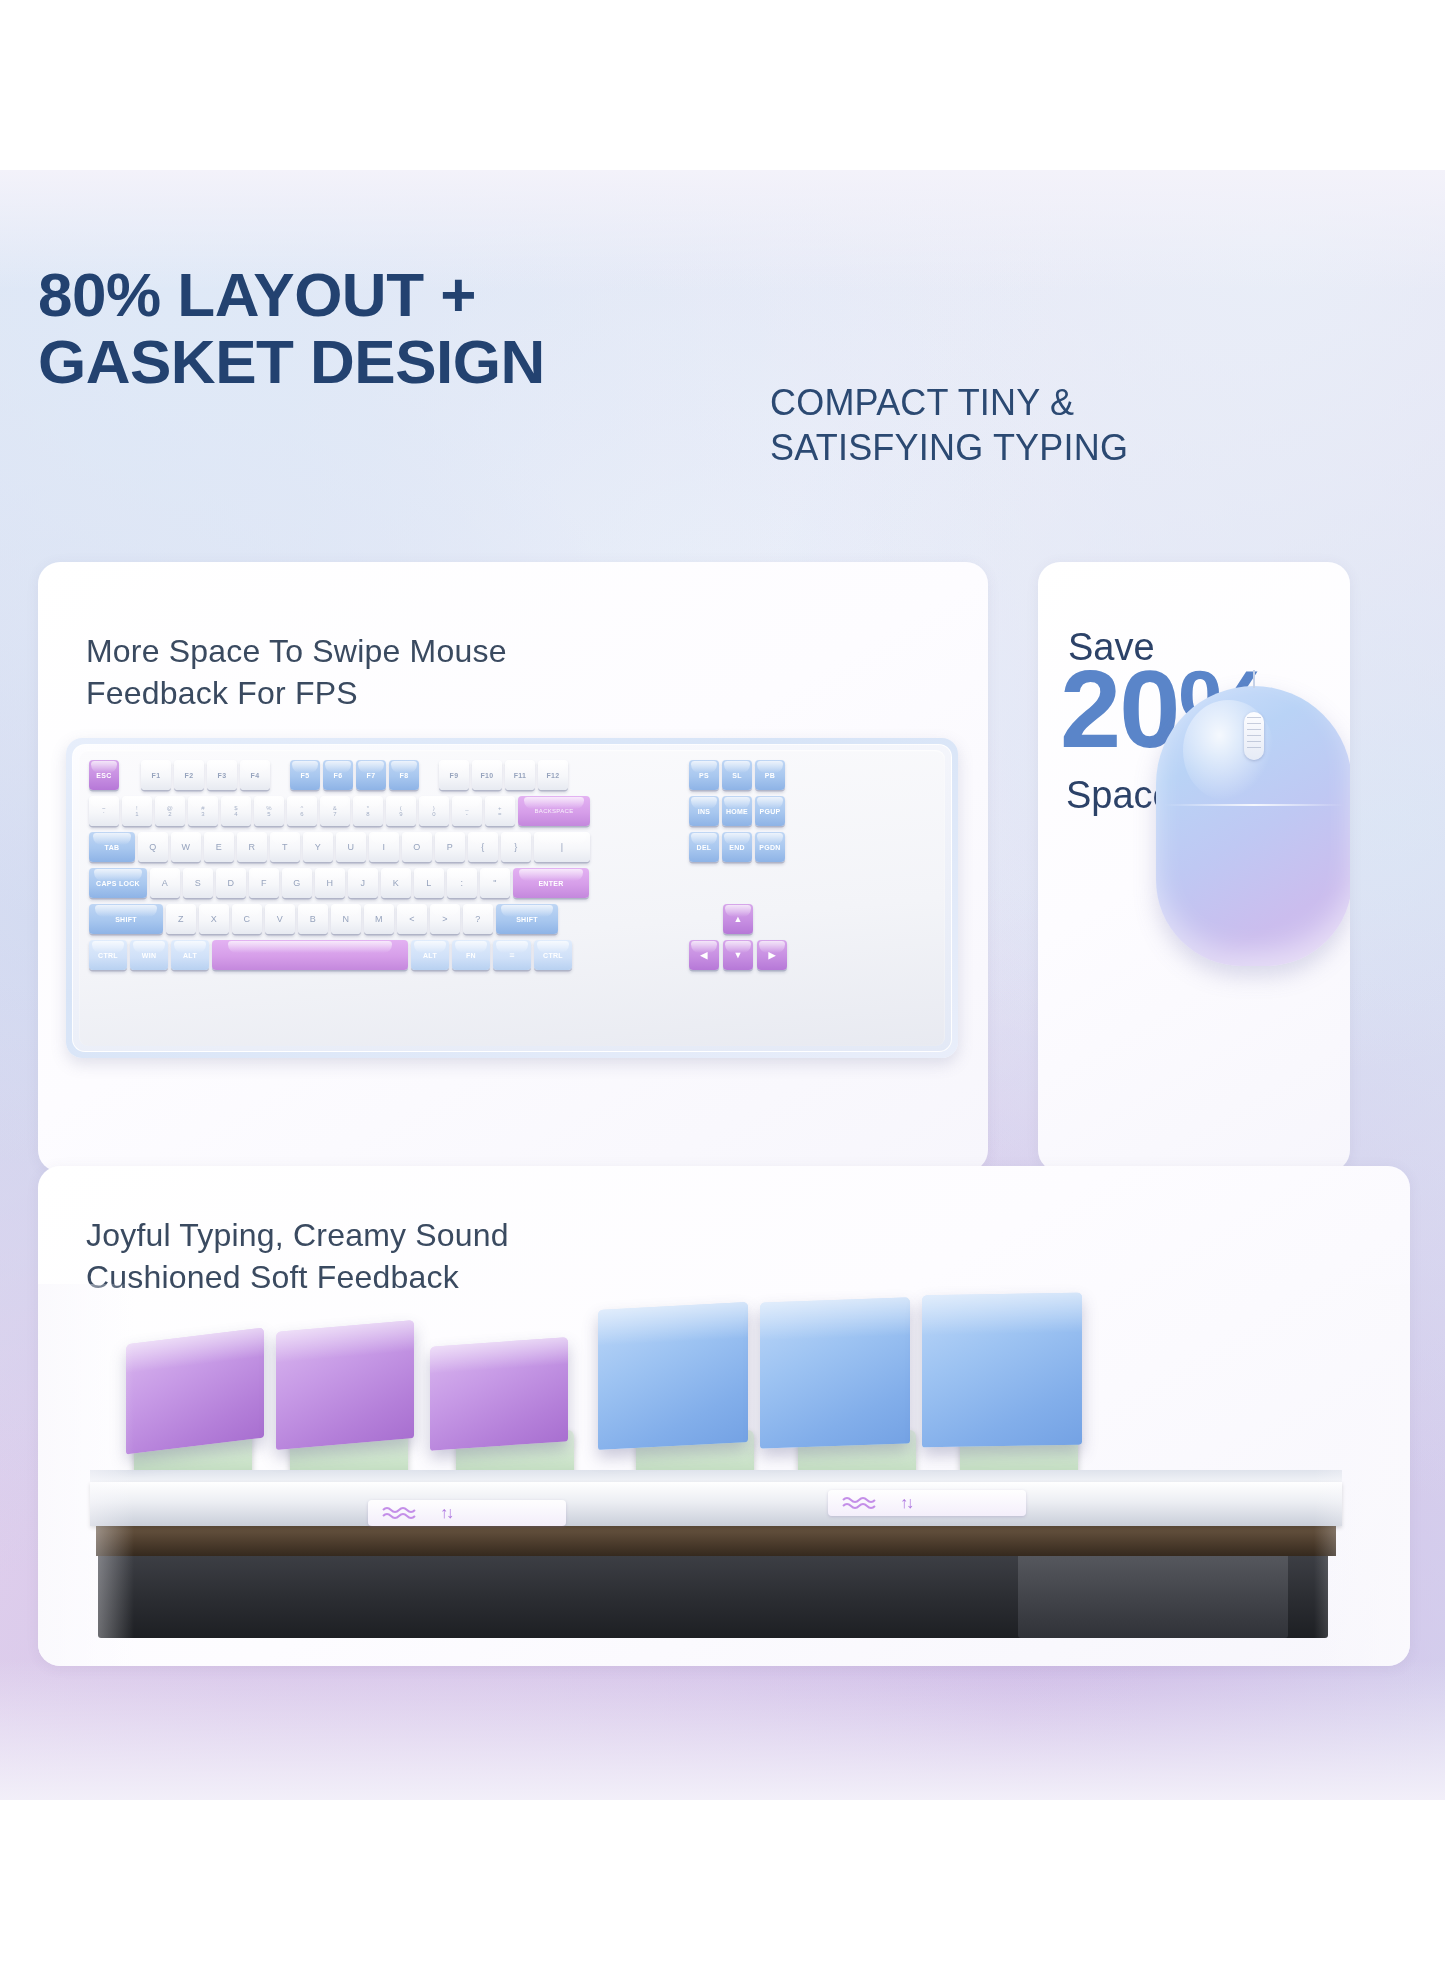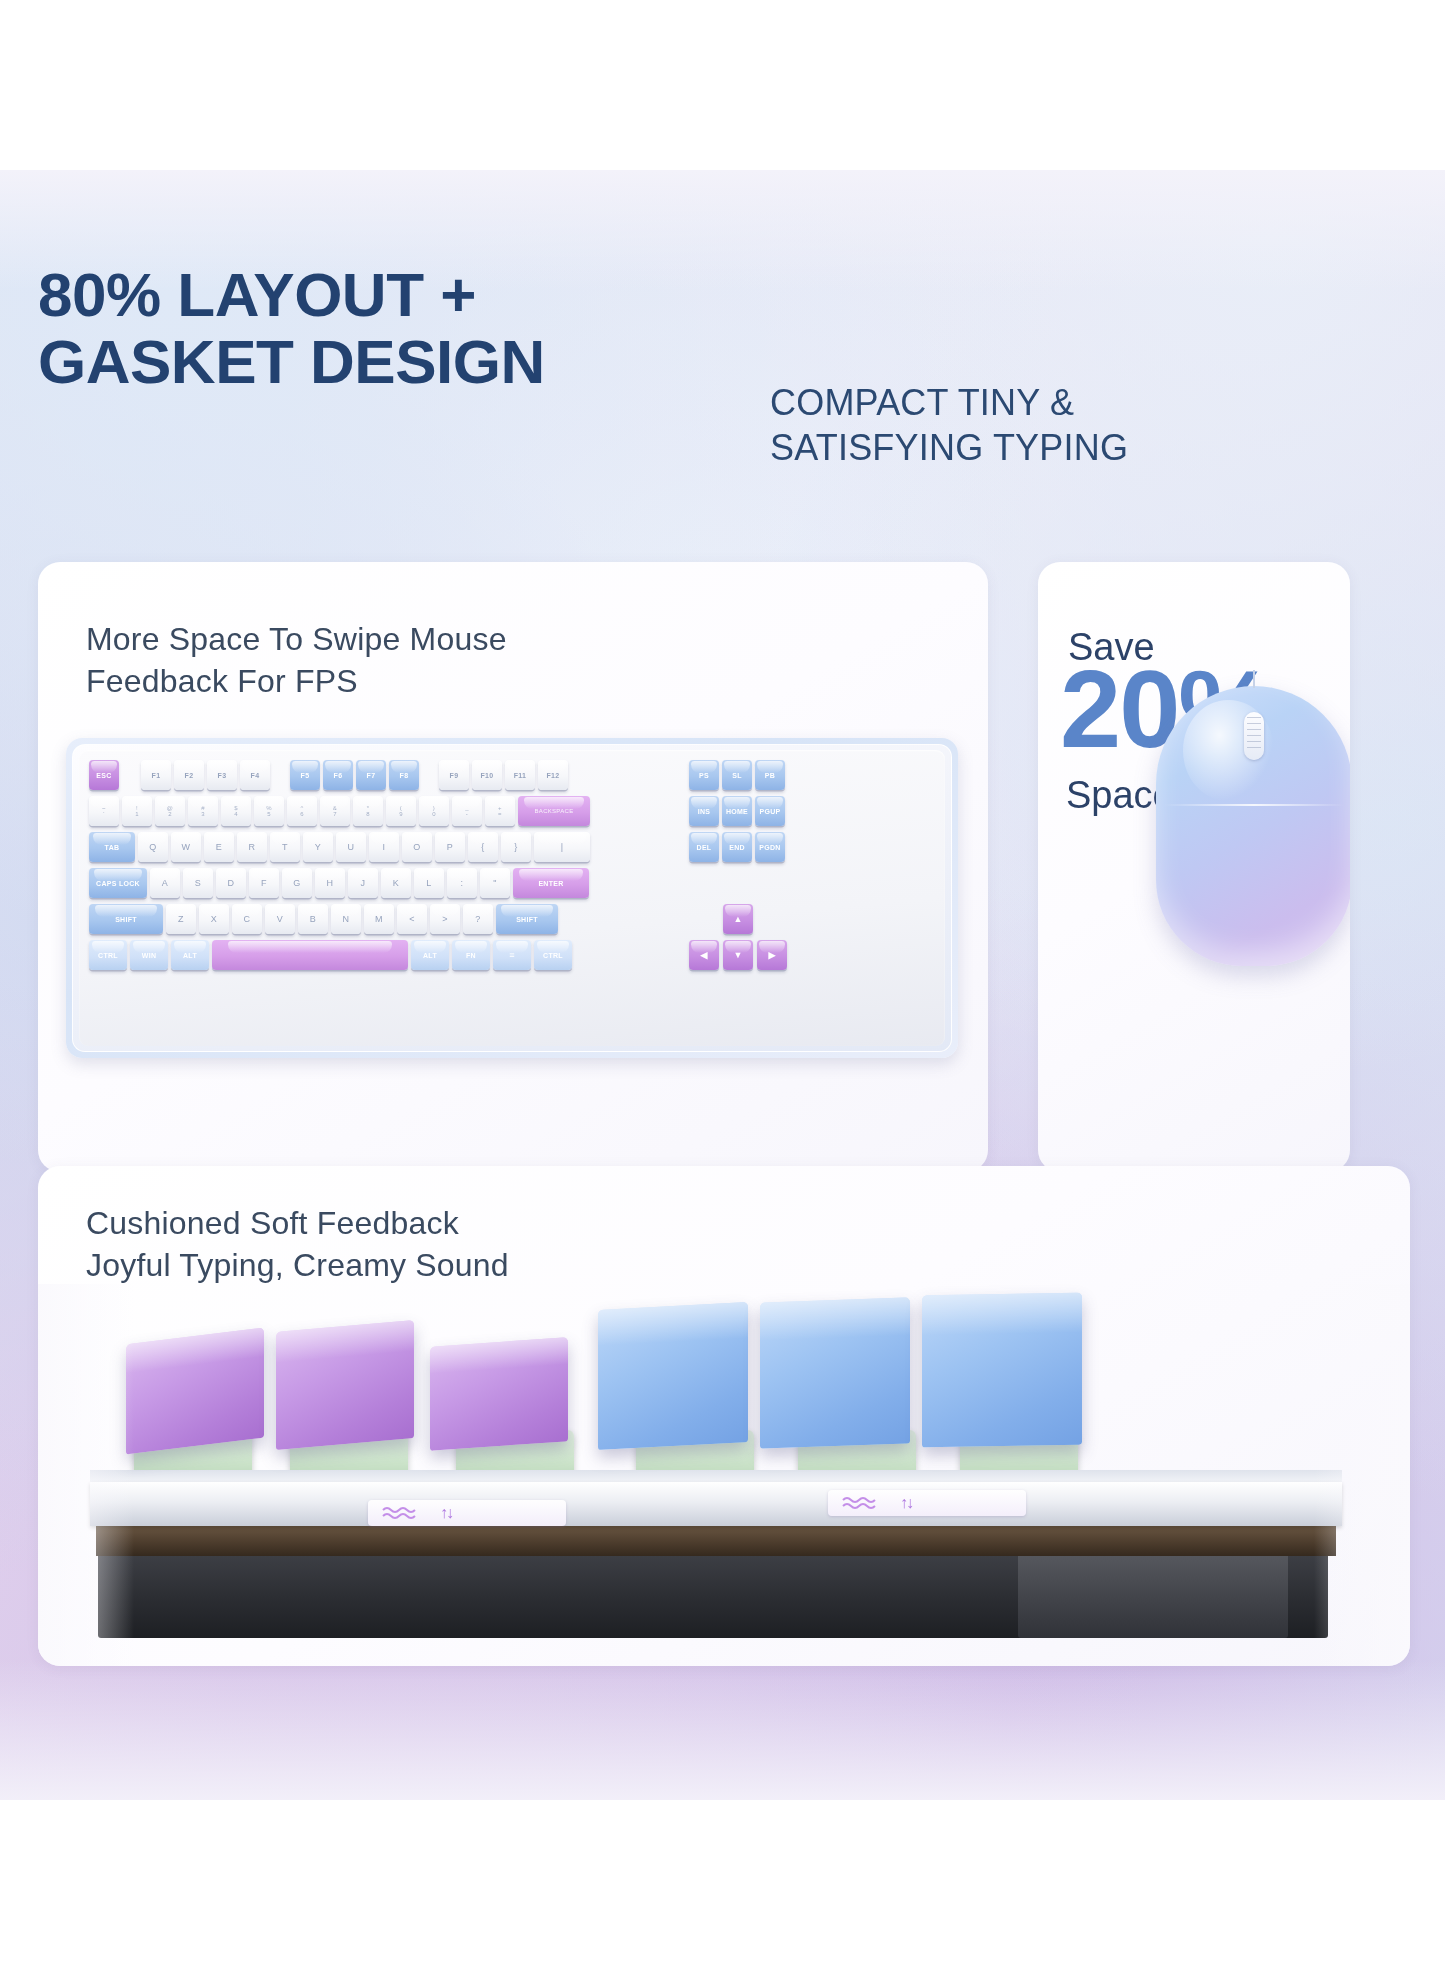--- a/index.html
+++ b/index.html
@@ -57,21 +57,21 @@
     background:linear-gradient(150deg,#ffffff 0%,#fdfcff 48%,#f7f6fc 100%);
     box-shadow:0 2px 14px rgba(80,70,120,0.07);
     overflow:hidden;
   }
   #card-kb{left:38px;top:562px;width:950px;height:610px;}
   #card-save{left:1038px;top:562px;width:312px;height:610px;}
   #card-gasket{left:38px;top:1166px;width:1372px;height:500px;}
 
   .card-title{
     position:absolute;color:#3a4a60;
-    font-size:32px;line-height:1.32;font-weight:300;letter-spacing:.2px;
+    font-size:32px;line-height:1.32;font-weight:300;letter-spacing:.2px;margin-top:12px;
   }
   #kb-title{left:48px;top:56px;width:700px;}
   #gasket-title{left:48px;top:36px;width:760px;}
   .card-title span{display:block;}
 
   
   .kb-wrap{position:absolute;left:28px;top:176px;width:892px;height:320px;}
   .kb-outer{
     position:absolute;inset:0;border-radius:16px;
     background:linear-gradient(160deg,#e7eefb 0%,#d7e4f7 40%,#e9eefa 100%);
@@ -398,22 +398,22 @@
       <div class="mouse-cord"></div>
       <div class="mouse-wheel">
           <i></i>
         </div>
       <div class="mouse-split"></div>
     </div>
   </div>
 
   <div class="card" id="card-gasket">
     <div class="card-title" id="gasket-title">
+      <span>Joyful Typing, Creamy Sound</span>
       <span>Cushioned Soft Feedback</span>
-      <span>Joyful Typing, Creamy Sound</span>
     </div>
 
     <div class="gasket-scene" id="gasket-scene">
       <div class="gs-base"></div>
       <div class="gs-base2"></div>
       <div class="gs-pcb"></div>
       <div class="switch" style="left: 96px; top: 146px;">
           <i></i>
         </div>
         <div class="switch" style="left: 252px; top: 146px;">

